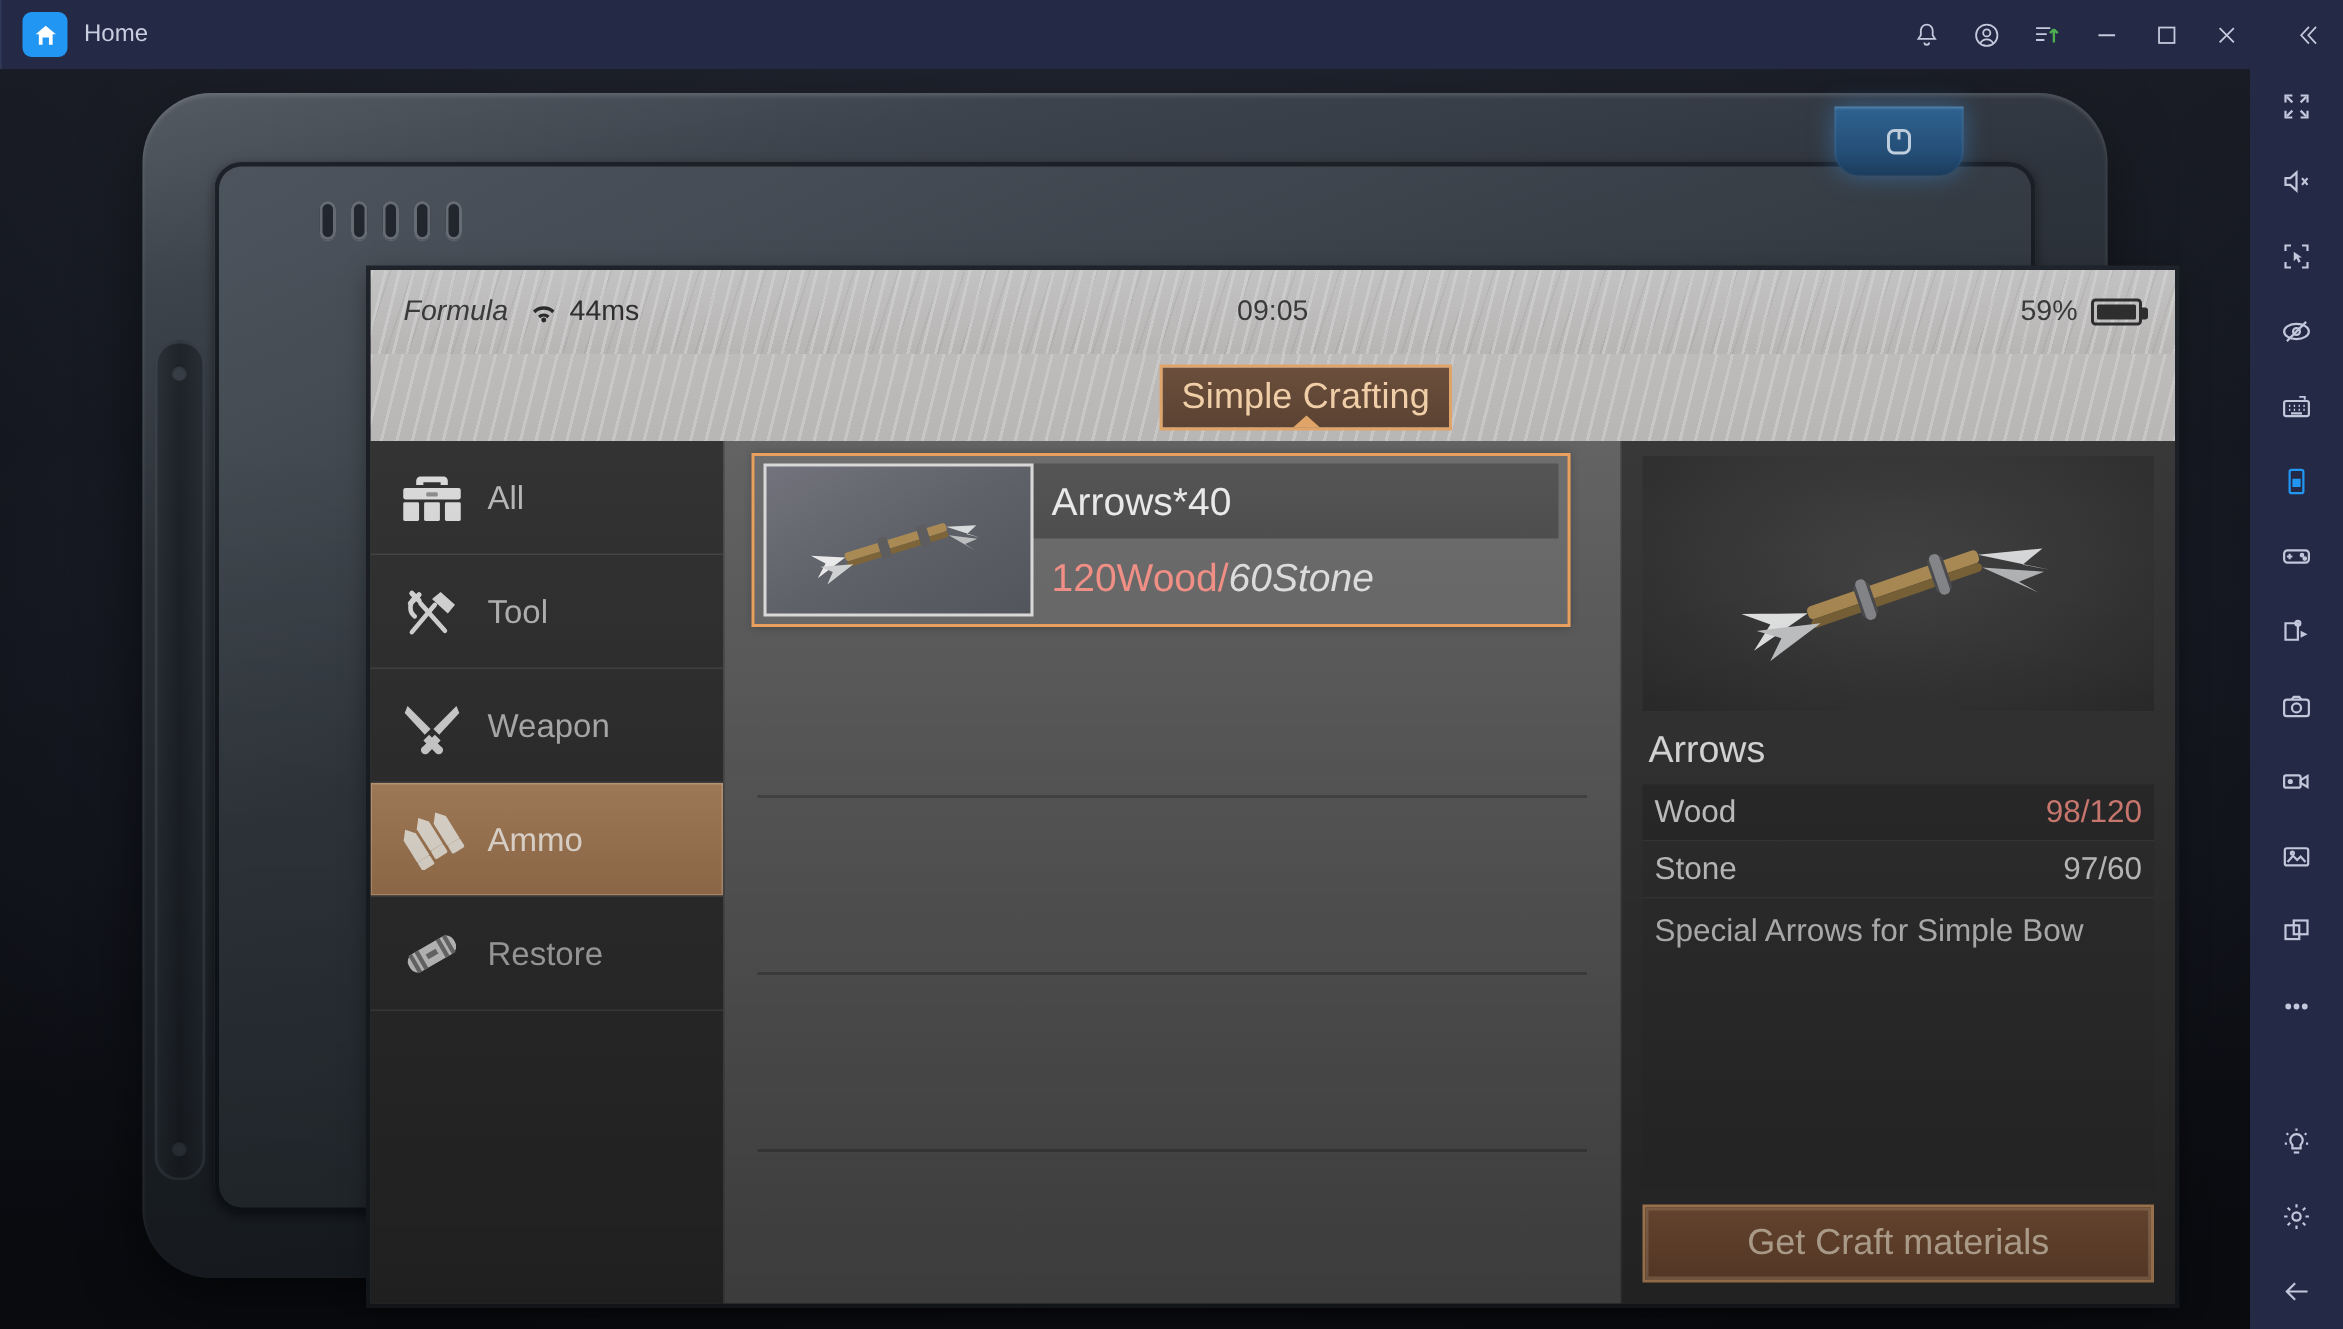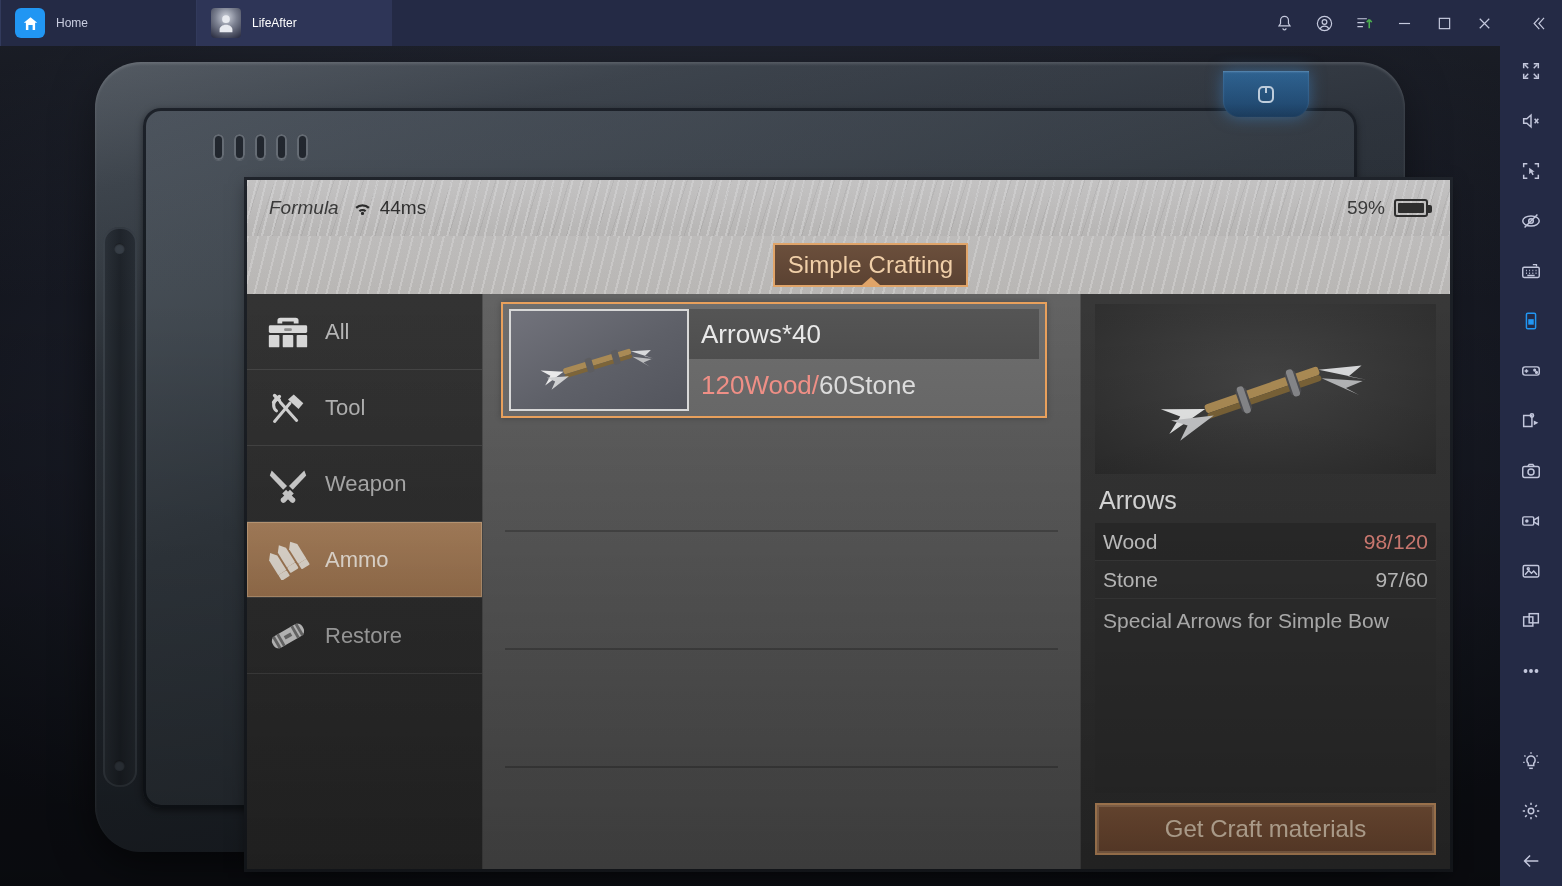--- a/index.html
+++ b/index.html
@@ -33,21 +33,21 @@
   .bs-brandtext { line-height: 1.05; }
   .bs-brandtext .n { color: #ffffff; font-size: 14.5px; font-weight: bold; letter-spacing: -.2px; }
   .bs-brandtext .v { color: #a9aec6; font-size: 9px; letter-spacing: -.1px; }
 
   .bs-tab {
     width: 196px; display: flex; align-items: center; gap: 11px;
     padding-left: 14px; position: relative;
     border-left: 1px solid #323a5c;
   }
   .bs-tab.active { background: #2e3557; }
-  .bs-tab .label { color: #c9cde0; font-size: 12px; text-align: center; }
+  .bs-tab .label { color: #c9cde0; font-size: 16px; text-align: center; }
   .bs-tab.active .label { color: #ffffff; }
   .ic-home-app {
     width: 30px; height: 30px; border-radius: 6px; background: #2196f3;
     display: flex; align-items: center; justify-content: center; flex: none;
   }
   .ic-home-app svg { width: 17px; height: 17px; fill: #ffffff; }
   .ic-avatar {
     width: 30px; height: 30px; border-radius: 4px;
     background: radial-gradient(circle at 50% 32%, #cfd3dd 0%, #7b8090 42%, #23263a 100%);
     display: flex; align-items: center; justify-content: center; flex: none;
@@ -287,21 +287,21 @@
   }
   .thumb svg, .heroart svg { display: block; }
   .itemtxt { flex: 1; height: 102px; display: flex; flex-direction: column; }
   .itemname {
     height: 50px; display: flex; align-items: center; padding-left: 12px;
     background: linear-gradient(180deg, #555555 0%, #4e4e4e 100%);
     color: #e9e9e9; font-size: 26px;
   }
   .itemcost { flex: 1; display: flex; align-items: center; padding-left: 12px; font-size: 26px; }
   .cost-lack { color: #ef8f86; }
-  .cost-ok { color: #dcdcdc; }
+  .cost-ok { color: #dcdcdc; font-style: italic; }
 
   
   .detail {
     width: 370px; flex: none;
     background: linear-gradient(180deg, #383838 0%, #333333 100%);
     border-left: 1.5px solid #4e4e4e;
     padding: 10px 14px 14px 14px;
     display: flex; flex-direction: column;
   }
   .heroart {
@@ -357,28 +357,20 @@
 
   <div class="bs-tab">
     <span class="ic-home-app">
       <svg viewBox="0 0 24 24">
           <path d="M12 3 2.5 11h3v10h13V11h3L12 3Zm-3 11h6v7H9v-7Z"></path>
         </svg>
     </span>
     <span class="label">Home</span>
   </div>
 
-  <div class="bs-tab active">
-    <span class="ic-avatar">
-      <svg viewBox="0 0 24 24">
-          <path d="M12 12a4.2 4.2 0 1 0 0-8.4 4.2 4.2 0 0 0 0 8.4Zm0 2c-4 0-7 2.4-7 5.2V22h14v-2.8c0-2.8-3-5.2-7-5.2Z"></path>
-        </svg>
-    </span>
-    <span class="label">LifeAfter</span>
-  </div>
 
   <div class="bs-spacer"></div>
 
   <div class="bs-actions">
     <div class="bs-btn">
       <svg viewBox="0 0 24 24">
           <path d="M12 3a5 5 0 0 0-5 5v4l-2 3h14l-2-3V8a5 5 0 0 0-5-5Z"></path>
           <path d="M10 18a2 2 0 0 0 4 0"></path>
         </svg>
     </div>
@@ -572,20 +564,21 @@
             <span class="ic-wifi">
               <svg viewBox="0 0 24 24">
                   <path d="M12 19.5a1.9 1.9 0 1 0 0-3.8 1.9 1.9 0 0 0 0 3.8Z"></path>
                   <path d="M7.6 14.2a6.6 6.6 0 0 1 8.8 0l-1.7 1.9a4.1 4.1 0 0 0-5.4 0l-1.7-1.9Z"></path>
                   <path d="M3.8 10.3a12 12 0 0 1 16.4 0l-1.8 2a9.4 9.4 0 0 0-12.8 0l-1.8-2Z"></path>
                 </svg>
             </span>
             <span>44ms</span>
           </span>
         </div>
+        <div class="sb-center">09:05</div>
         <div class="sb-right">
           <span>59%</span>
           <span class="ic-battery">
               <i></i>
             </span>
         </div>
       </div>
 
       <div class="tabrow">
         <div class="tabs">

